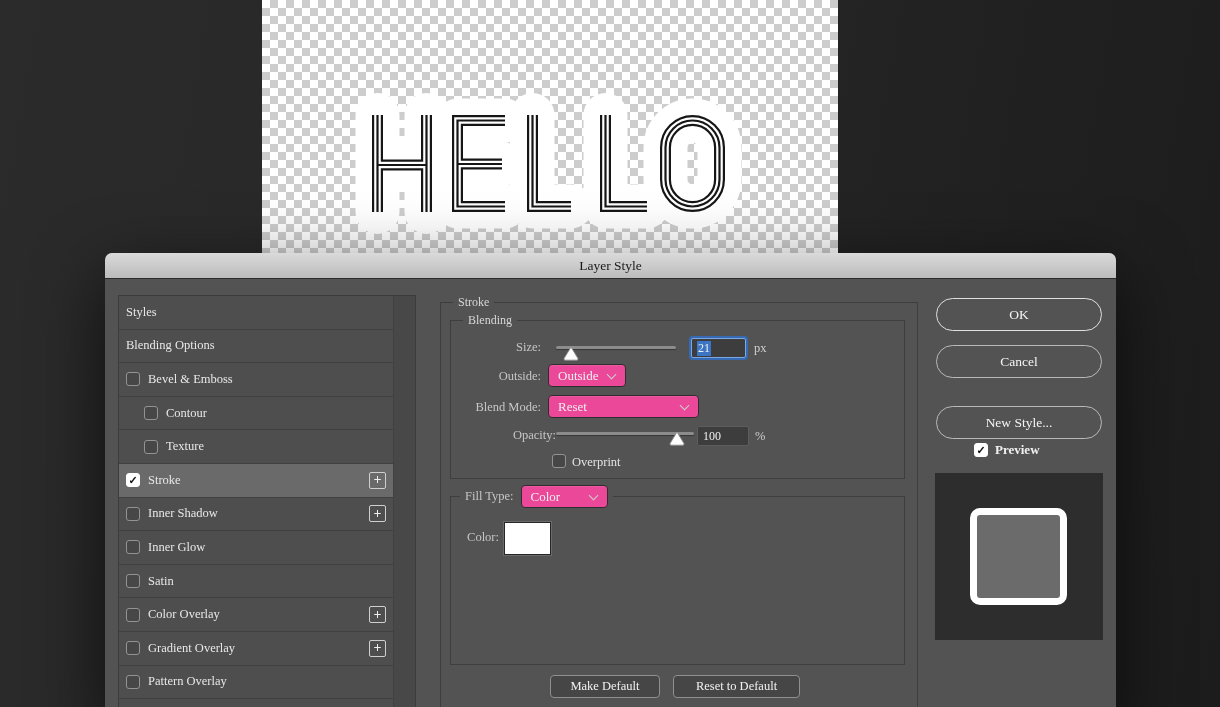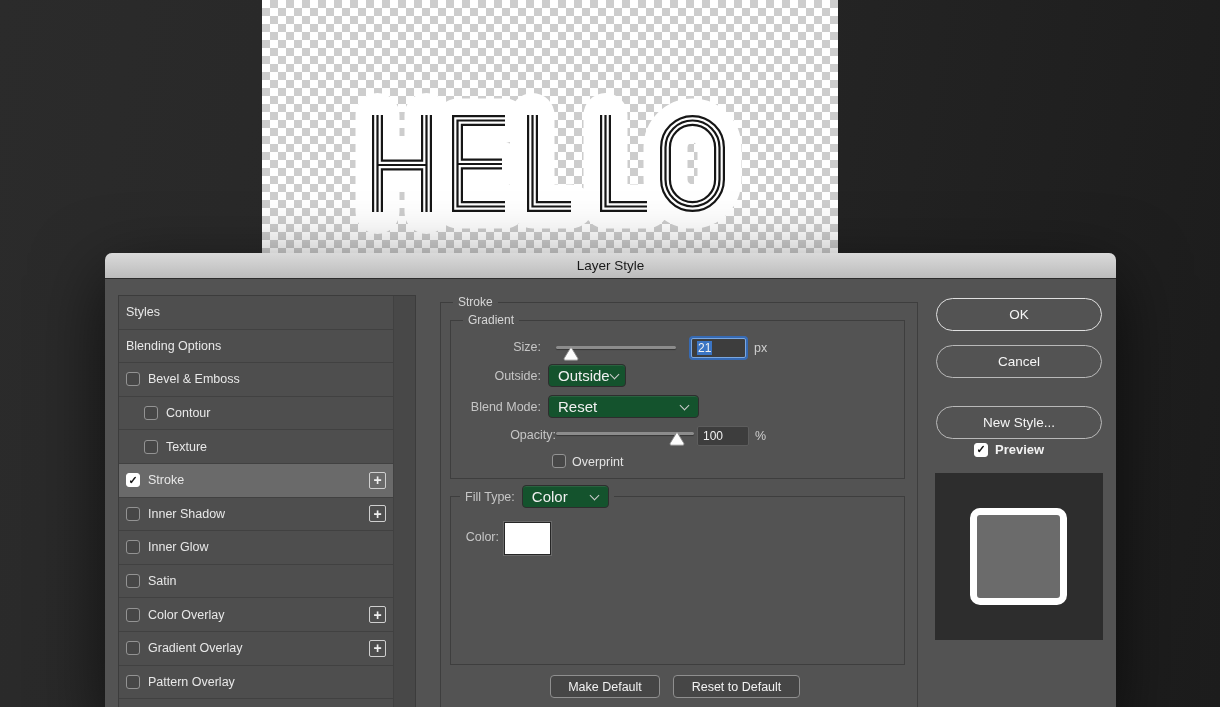--- a/index.html
+++ b/index.html
@@ -1,18 +1,18 @@
 <!DOCTYPE html>
 <html><head>
 <meta charset="utf-8">
 <style>
   html,body{margin:0;padding:0;background:#1a1a1a;}
   #screen{position:relative;width:1220px;height:707px;overflow:hidden;
     background:linear-gradient(100deg,#2b2b2b 0%,#262626 50%,#1c1c1c 100%);
-    font-family:Liberation Sans, sans-serif;-webkit-font-smoothing:antialiased;}
+    font-family:Liberation Serif, serif;-webkit-font-smoothing:antialiased;}
 
   
   .canvas{position:absolute;left:262px;top:0;width:576px;height:253px;
     background-color:#ffffff;
     background-image:
       linear-gradient(45deg,#cdcdcd 25%,transparent 25%,transparent 75%,#cdcdcd 75%),
       linear-gradient(45deg,#cdcdcd 25%,transparent 25%,transparent 75%,#cdcdcd 75%);
     background-size:16px 16px;background-position:0 0,8px 8px;}
   .canvas svg{position:absolute;left:0;top:0;}
 
@@ -44,23 +44,23 @@
     color:#efefef;display:flex;align-items:center;justify-content:center;
     font-size:14px;font-weight:bold;line-height:1;flex:0 0 auto;}
 
   
   .group{position:absolute;border:1px solid #3e3e3e;}
   .legend{position:absolute;top:-8px;left:12px;background:#535353;padding:0 5px;
     font-size:12px;color:#d6d6d6;white-space:nowrap;}
   .flabel{position:absolute;color:#c6c6c6;font-size:12.5px;text-align:right;white-space:nowrap;}
 
   
-  .dd{position:absolute;box-sizing:border-box;background:#14532d;border:1px solid #2e2e2e;
+  .dd{position:absolute;box-sizing:border-box;background:#ec4899;border:1px solid #2e2e2e;
     border-radius:4px;box-shadow:inset 0 1px 0 rgba(255,255,255,.09);
-    display:flex;align-items:center;color:#f0f0f0;font-size:15px;cursor:default;}
+    display:flex;align-items:center;color:#f0f0f0;font-size:13px;cursor:default;}
   .dd .ddval{flex:1;padding-left:9px;white-space:nowrap;}
   .chev{width:9px;height:9px;position:relative;margin-right:9px;flex:0 0 auto;}
   .chev::before{content:"";position:absolute;left:1px;top:0;width:6px;height:6px;
     border-right:1.6px solid #cfcfcf;border-bottom:1.6px solid #cfcfcf;transform:rotate(45deg);}
   .field{position:absolute;box-sizing:border-box;background:#3d3d3d;border:1px solid #5d5d5d;
     border-radius:2px;color:#f0f0f0;font-size:12px;display:flex;align-items:center;padding-left:5px;}
   .field.focused{border:1px solid #7aa7e0;box-shadow:0 0 0 2px rgba(49,110,197,.85);}
   .field .sel{background:#3b75c4;padding:0 1px;}
   .unit{position:absolute;color:#cfcfcf;font-size:12.5px;}
   .track{position:absolute;height:3px;background:#8c8c8c;border-radius:2px;box-shadow:0 1px 1px rgba(0,0,0,.35);}
@@ -191,21 +191,21 @@
 
         <div class="srow"></div>
       </div>
     </div>
 
     <div class="group" style="left:335px;top:49px;width:476px;height:700px;">
       <span class="legend">Stroke</span>
     </div>
 
     <div class="group" style="left:345px;top:67px;width:453px;height:157px;background:#535353;">
-      <span class="legend">Gradient</span>
+      <span class="legend">Blending</span>
 
       <span class="flabel" style="left:0;top:19px;width:90px;">Size:</span>
       <div class="track" style="left:105px;top:25px;width:120px;"></div>
       <svg class="thumb" style="left:112px;top:25px;" viewBox="0 0 16 15">
         <path d="M8 1 L14.8 12.2 Q15.6 14.2 13.4 14.2 L2.6 14.2 Q0.4 14.2 1.2 12.2 Z" fill="#fdfdfd" stroke="#8a8a8a" stroke-width="0.9"></path>
       </svg>
       <div class="field focused" style="left:240px;top:17px;width:55px;height:20px;">
         <span class="sel">21</span>
       </div>
       <span class="unit" style="left:303px;top:20px;">px</span>

